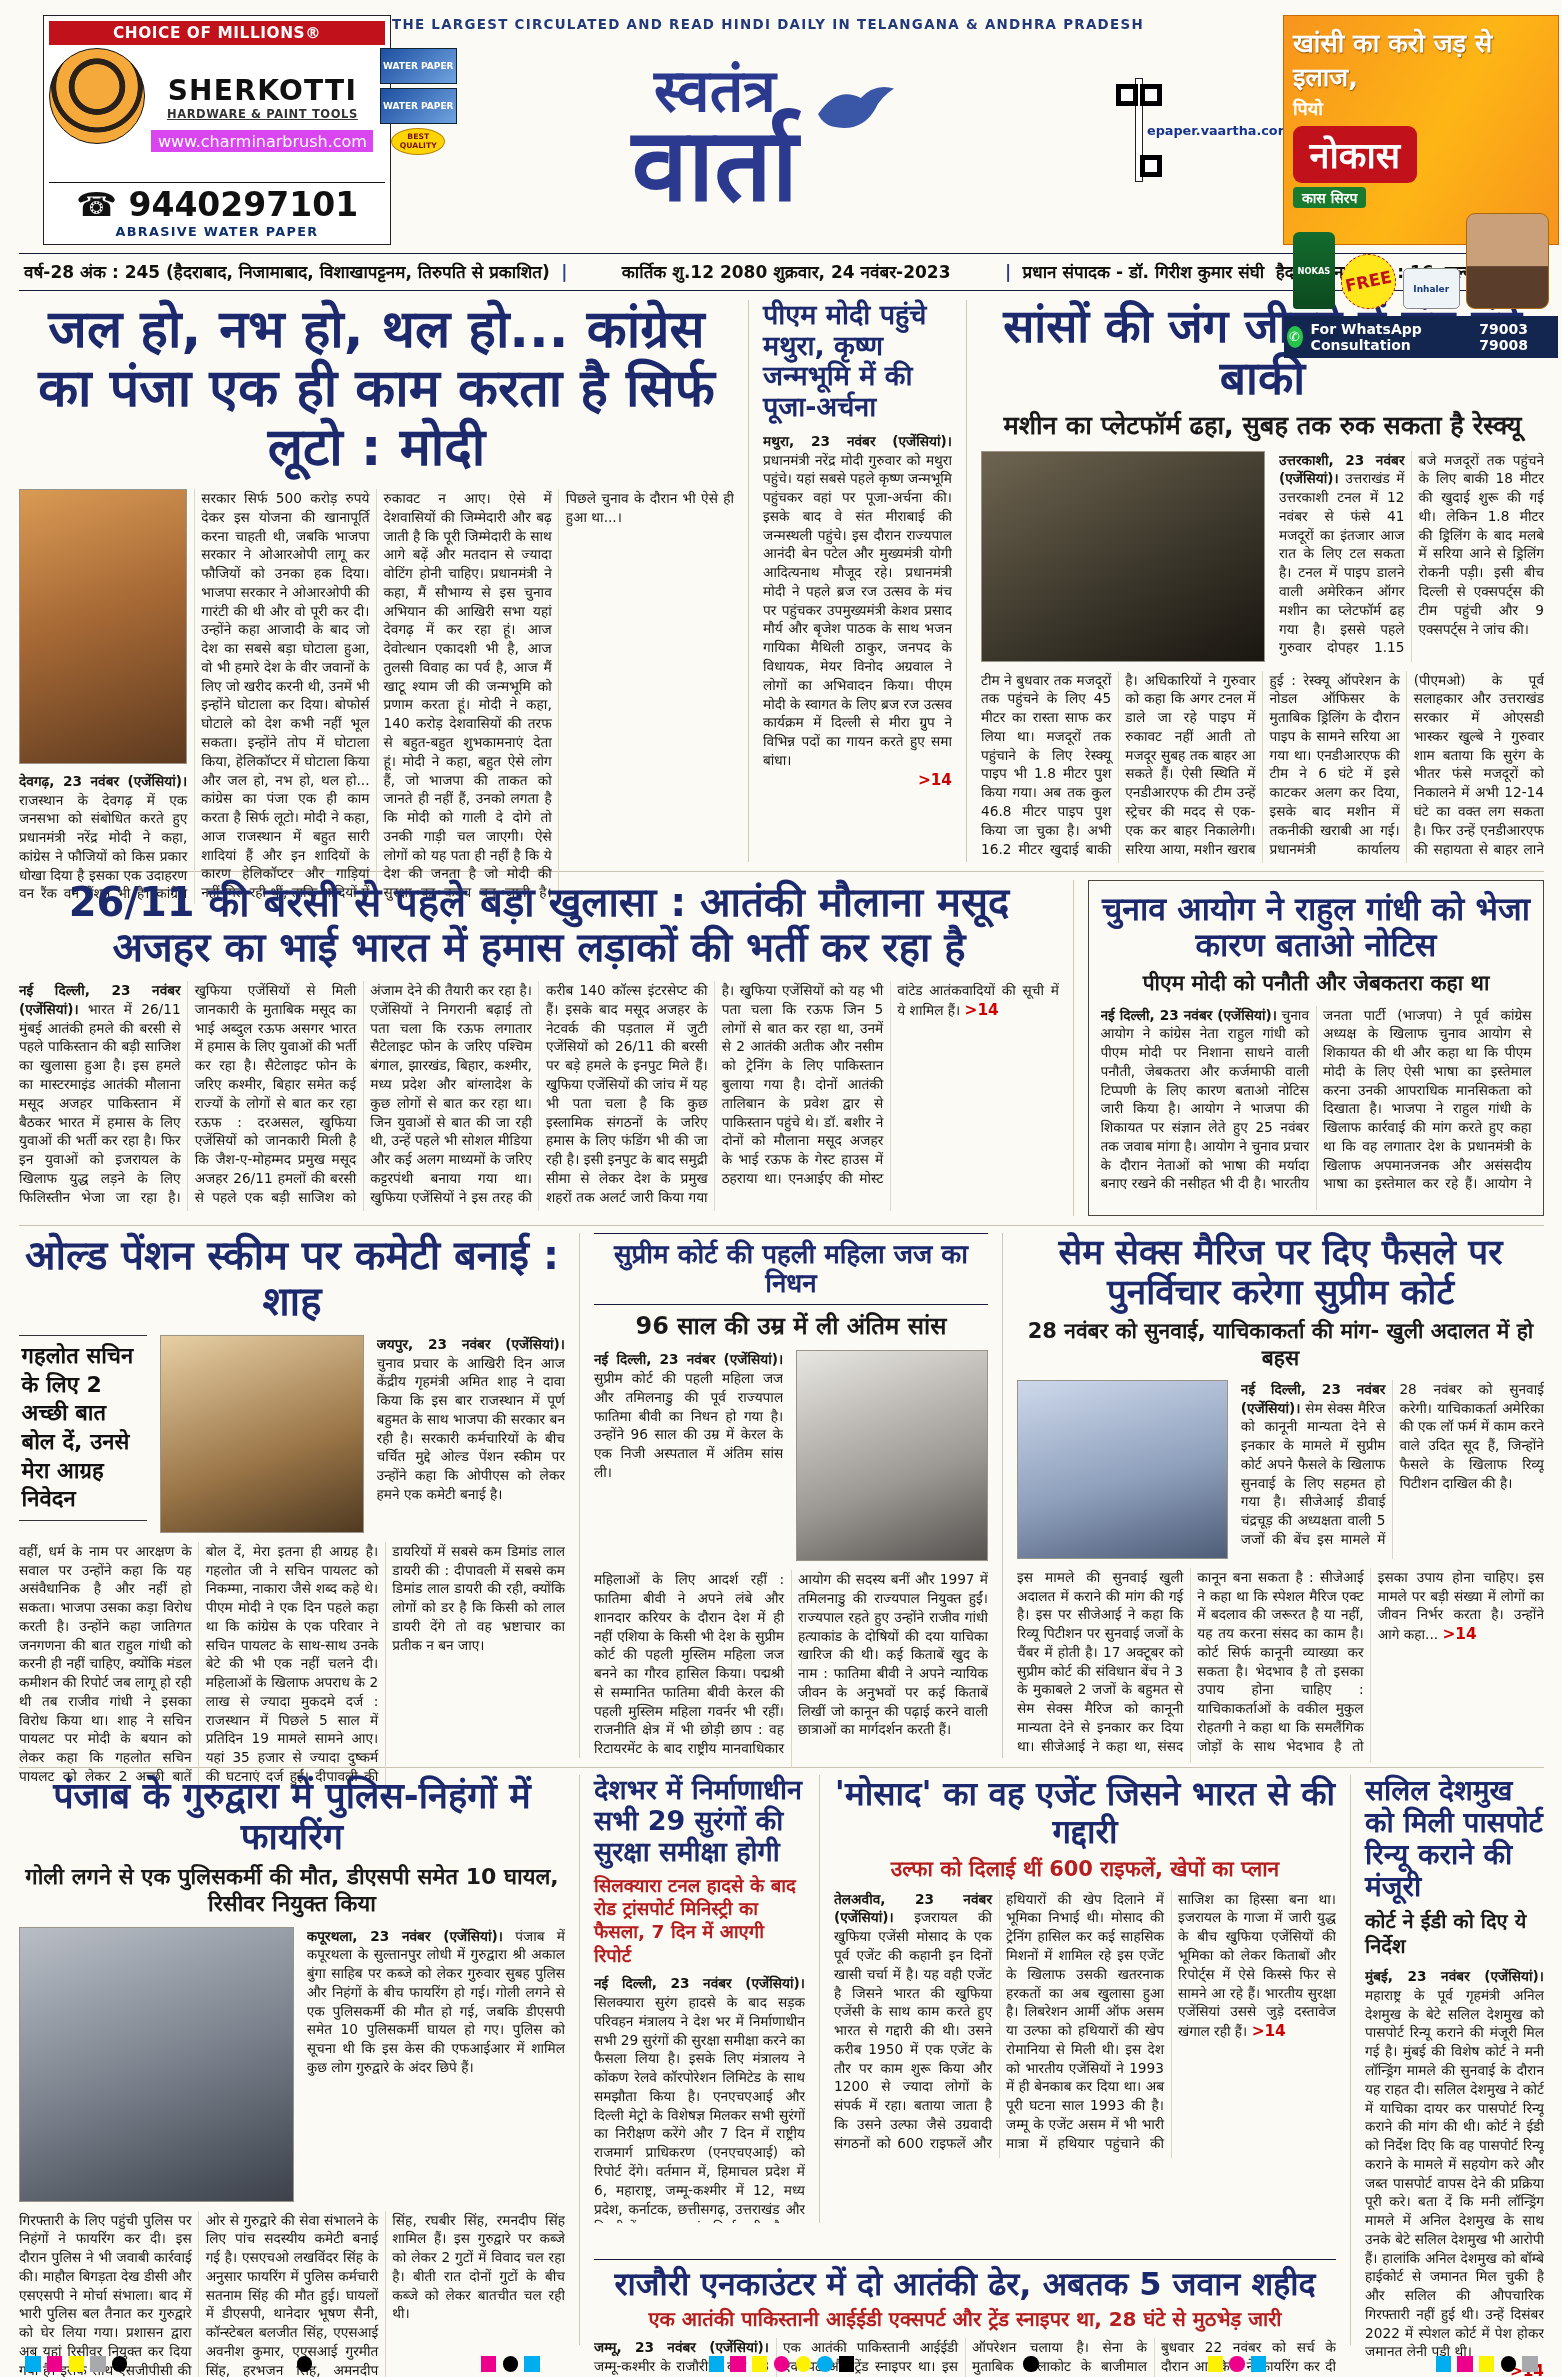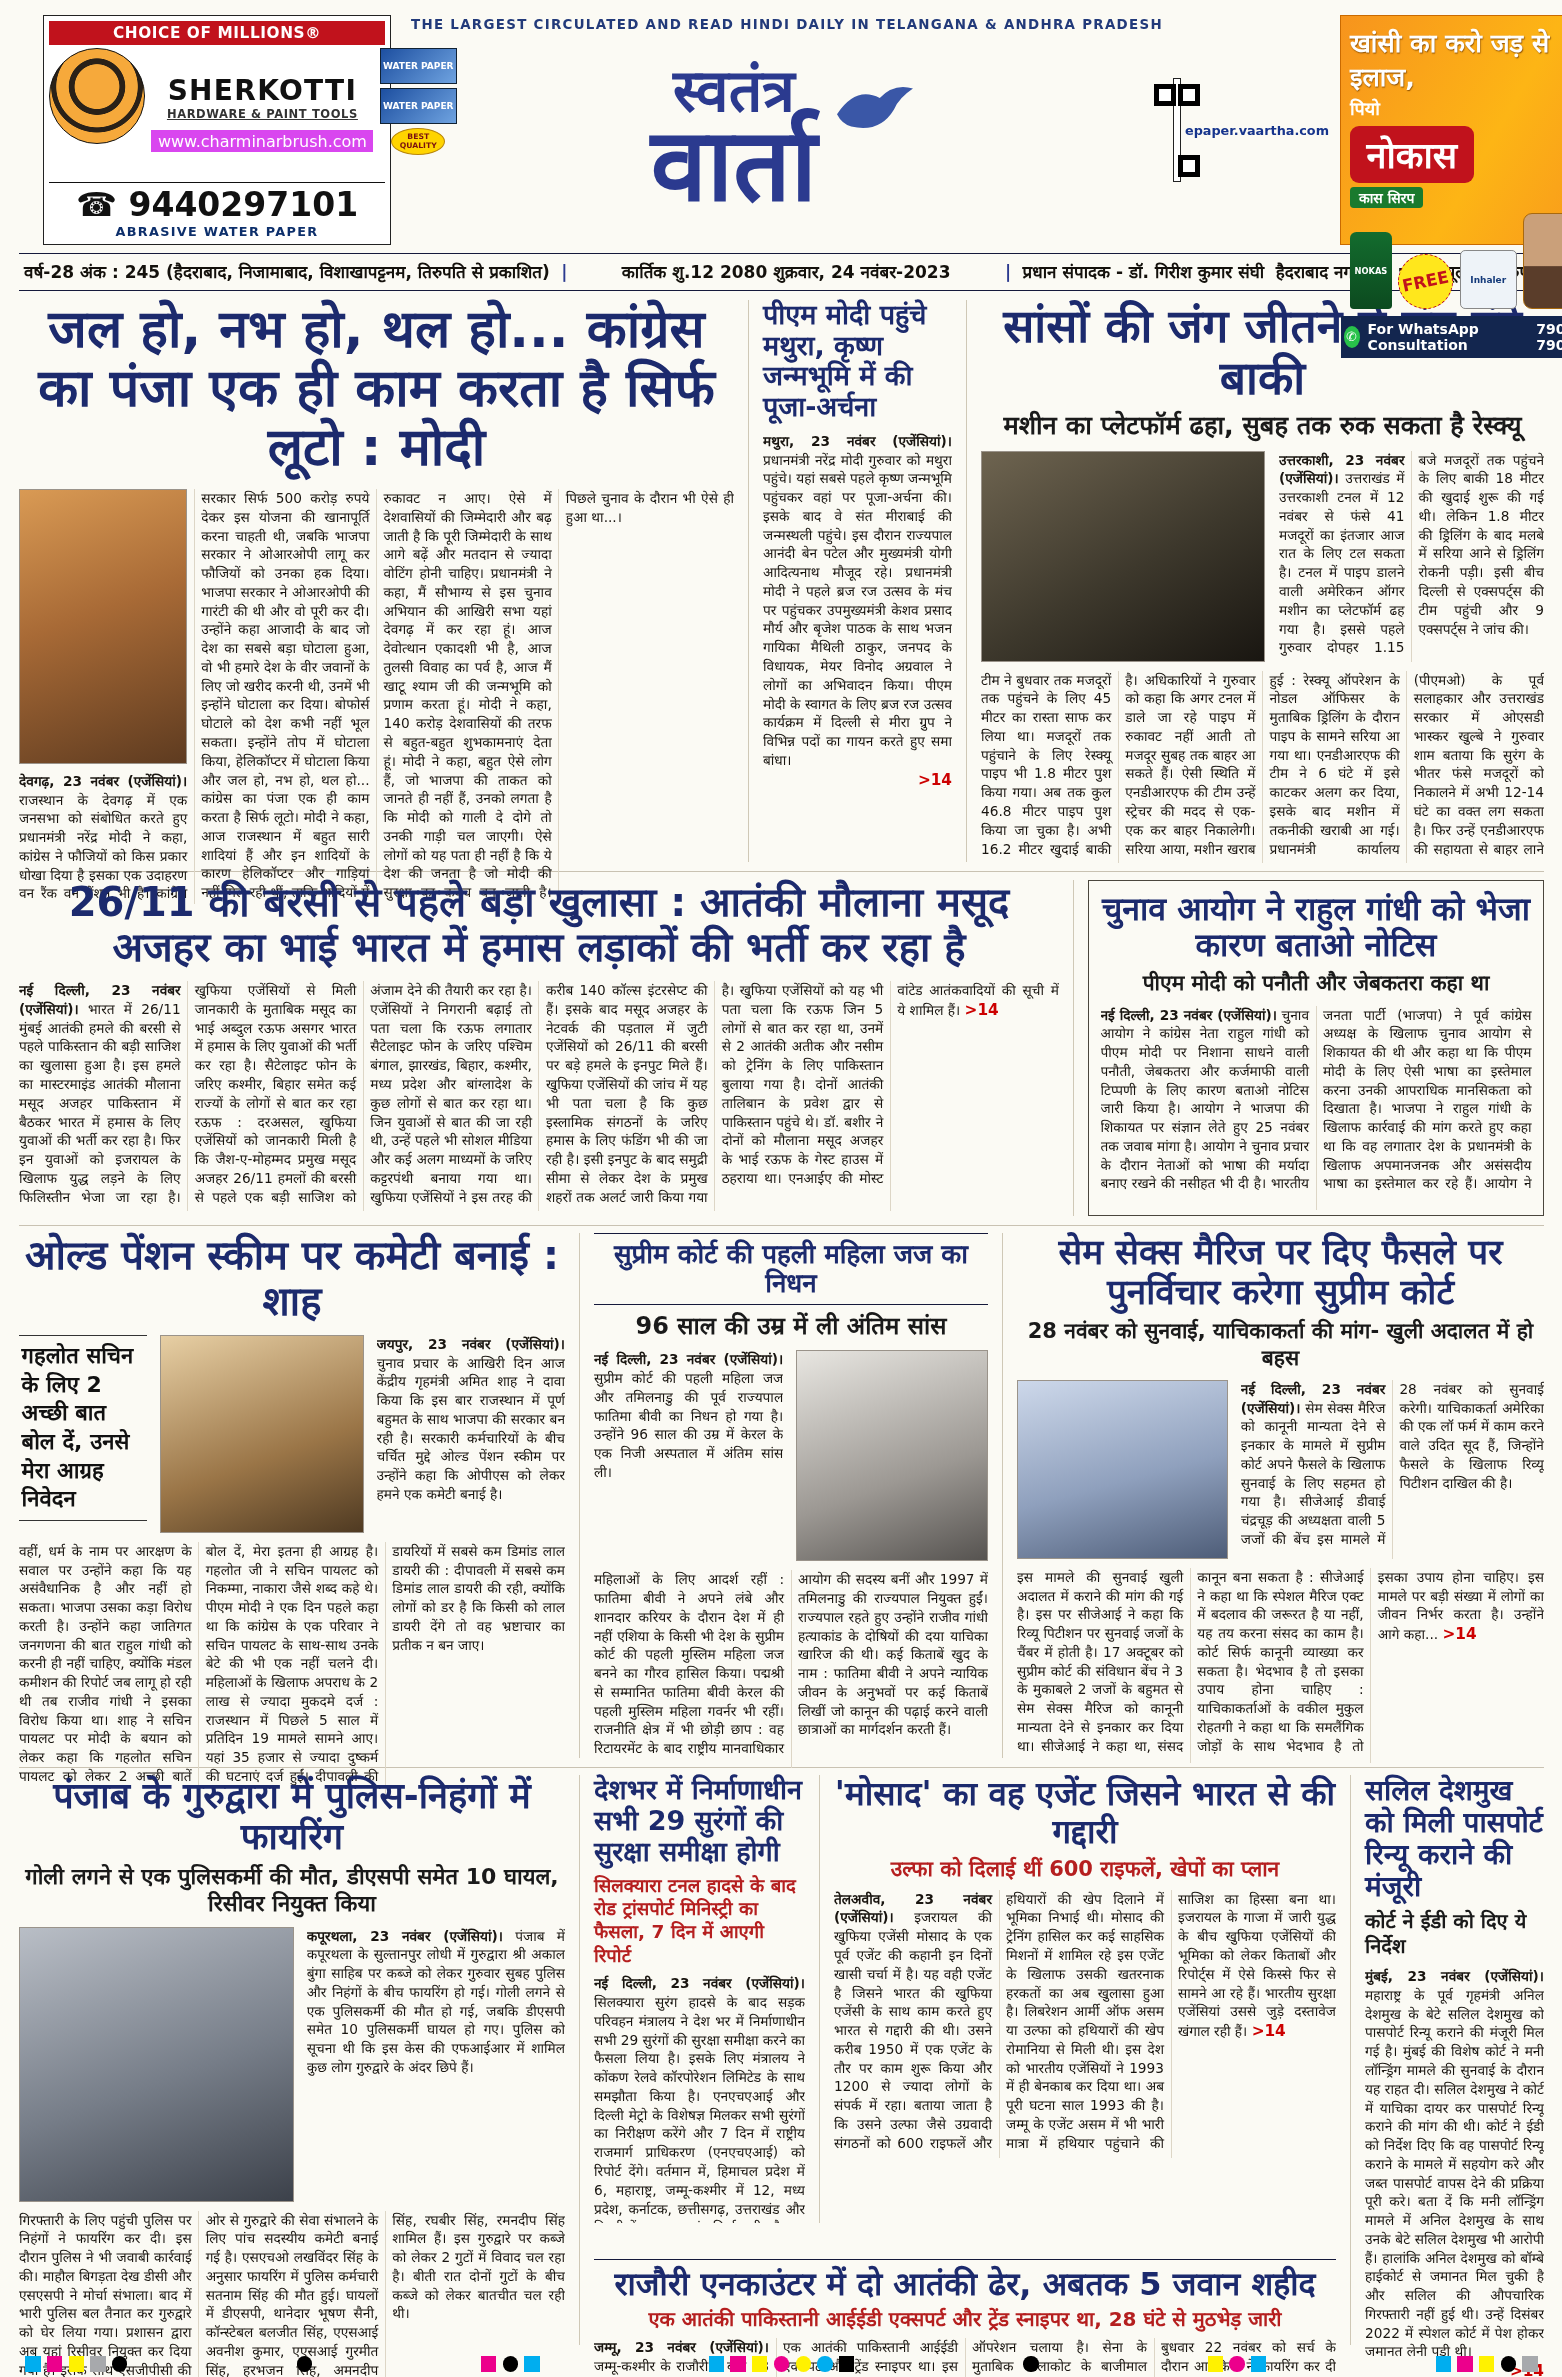--- a/index.html
+++ b/index.html
@@ -2,21 +2,21 @@
 <html style="font-size:10.2px"><head>
 <meta charset="utf-8">
 <style>
   html,body{margin:0;padding:0;background:#9a958c;}
   .page{position:relative;width:1563px;height:2377px;margin:0 auto;background:#fbfaf4;
         font-family:"DejaVu Sans", sans-serif;color:#15120c;overflow:hidden;box-sizing:border-box;
         padding:15.3px 19px 0 19px;}
   *{box-sizing:border-box;}
 
   
-  .masthead{display:flex;gap:20px;height:230px;padding-left:24px;}
+  .masthead{display:flex;gap:1px;height:230px;padding-left:24px;}
   .ad-left{width:348px;border:1.9px solid #222;padding:5.1px;display:flex;flex-direction:column;background:#fff;}
   .ad-left .ribbon{background:#c1121c;color:#fff;font-weight:bold;text-align:center;font-size:15.3px;padding:2.6px 0;letter-spacing:0.6px;}
   .ad-left .mid{flex:1;display:flex;gap:6.4px;margin-top:3.8px;}
   .tiger{width:96px;height:96px;border-radius:50%;background:radial-gradient(circle at 50% 40%, #f6a93b 0 30%, #2a2118 31% 38%, #f6a93b 39% 55%, #2a2118 56% 62%, #f6a93b 63%);border:1.9px solid #111;}
   .brand-col{flex:1;display:flex;flex-direction:column;align-items:center;justify-content:center;}
   .brand-name{font-size:28px;font-weight:bold;color:#111;letter-spacing:1.3px;}
   .brand-sub{font-size:11.5px;font-weight:bold;color:#333;letter-spacing:0.6px;text-decoration:underline;}
   .brand-site{margin-top:9px;background:#d946ef;color:#fff;font-size:16px;padding:1.9px 6.4px;}
   .products{width:96px;display:flex;flex-direction:column;gap:3.8px;align-items:center;}
   .wp{width:77px;height:36px;background:linear-gradient(135deg,#1d4fa0,#6fa3e0);color:#fff;font-size:9px;font-weight:bold;
@@ -45,21 +45,21 @@
   .ad-right{width:367px;background:linear-gradient(120deg,#f7941d,#fdb515 55%,#f7941d);border:1.3px solid #c96a00;
             position:relative;display:flex;flex-direction:column;padding:9px;}
   .ar-line1{color:#fff;font-size:25.5px;font-weight:bold;text-shadow:0.6px 1.3px 1.3px #8a4d00;}
   .ar-line2{color:#fff;font-size:18px;font-weight:bold;margin-top:2.6px;}
   .ar-brand{display:inline-block;background:#c1121c;color:#fff;font-size:36px;font-weight:bold;
             padding:3.8px 16.6px;border-radius:9px;margin-top:6.4px;width:max-content;}
   .ar-brandsub{color:#fff;background:#1a7a2e;font-size:14px;font-weight:bold;width:max-content;padding:1.3px 9px;border-radius:3.8px;margin-top:3.8px;}
   .ar-body{flex:1;display:flex;align-items:flex-end;gap:6.4px;margin-top:5.1px;}
   .bottle{width:42px;height:77px;background:linear-gradient(#136c2e,#0c4a1f);border-radius:6.4px 6.4px 3.8px 3.8px;color:#fff;
           font-size:8.3px;font-weight:bold;display:flex;align-items:center;justify-content:center;}
-  .inhaler{width:57px;height:59px;background:#eef3f8;border:1.3px solid #888;border-radius:5.1px;color:#143a7a;
+  .inhaler{width:57px;height:41px;background:#eef3f8;border:1.3px solid #888;border-radius:5.1px;color:#143a7a;
            font-size:9px;font-weight:bold;display:flex;align-items:center;justify-content:center;}
   .free{width:55px;height:55px;border-radius:50%;background:#ffe71c;border:1.9px dashed #c1121c;color:#c1121c;
         font-size:16.6px;font-weight:bold;display:flex;align-items:center;justify-content:center;transform:rotate(-12deg);}
   .face{margin-left:auto;width:83px;height:96px;border-radius:9px;background:linear-gradient(#caa07a 55%,#5a3d2a 56%);border:1.3px solid #a8690e;}
   .wa-bar{background:#13264f;color:#fff;display:flex;align-items:center;justify-content:center;gap:7.7px;
           font-size:14px;font-weight:bold;padding:5.1px 2.6px;margin:6.4px -9px -9px;}
   .wa-ic{width:22px;height:22px;border-radius:50%;background:#28c24a;color:#fff;display:flex;align-items:center;justify-content:center;font-size:12.8px;}
 
   
   .info-bar{margin-top:7.7px;border-top:1.9px solid #15193b;border-bottom:1.9px solid #15193b;

